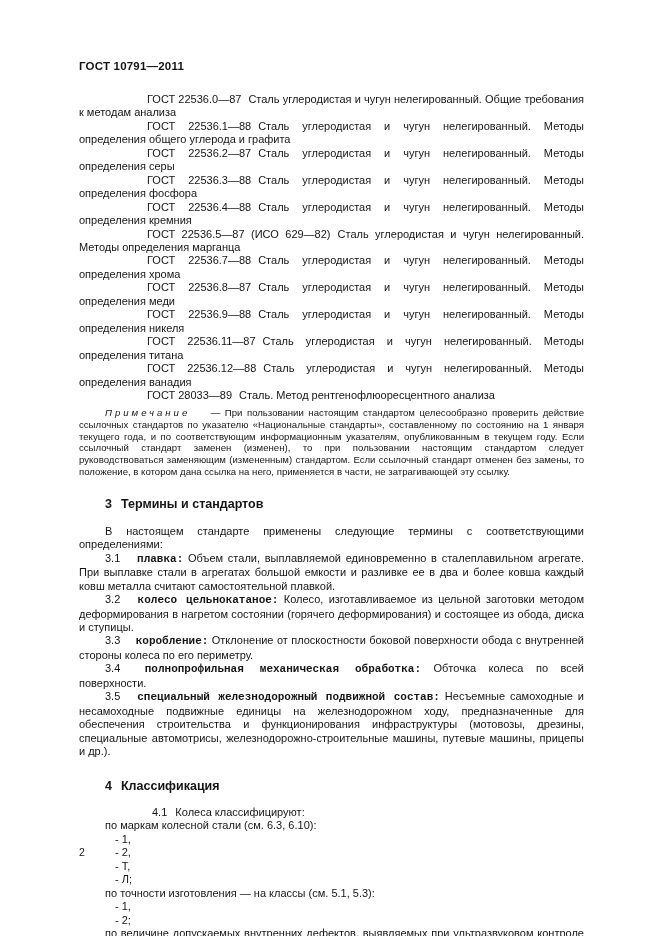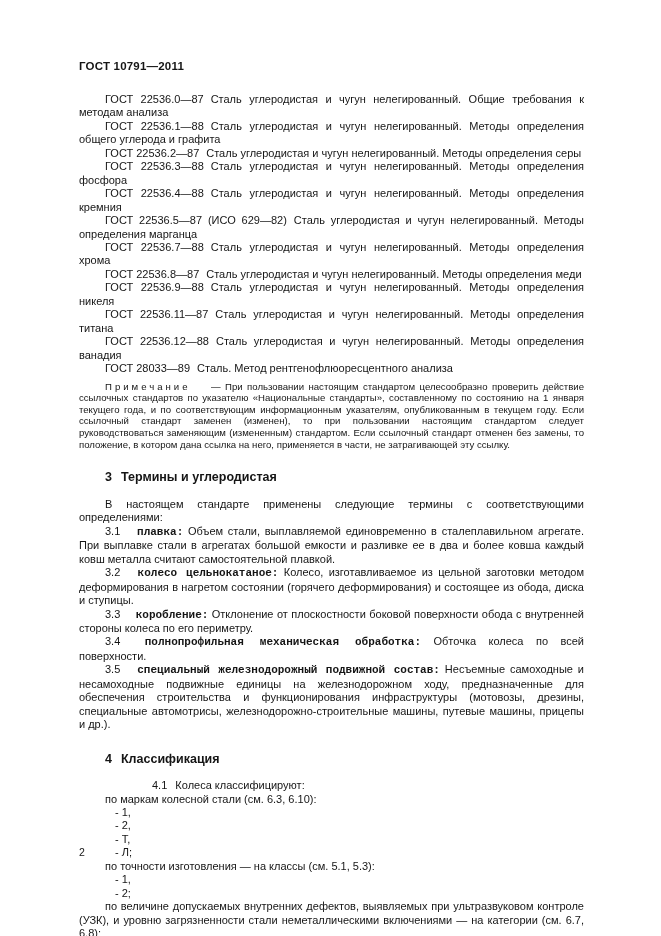--- a/index.html
+++ b/index.html
@@ -23,29 +23,29 @@
     font-weight: bold;
     letter-spacing: 0.2px;
     margin-bottom: 21px;
   }
   .body-text {
     font-size: 11px;
     line-height: 13.45px;
     text-align: justify;
   }
   p.para { text-indent: 26px; }
-  .ref-num { margin-right: 7px; white-space: nowrap; }
+  .ref-num { margin-right: 7px; white-space: nowrap; margin-left: 42px; }
   .note {
     font-size: 9.6px;
     line-height: 11.65px;
     text-align: justify;
     text-indent: 26px;
     margin-top: 5px;
   }
-  .note-label { letter-spacing: 3px; margin-right: 16px; }
+  .note-label { letter-spacing: 3px; margin-right: 16px; font-style: italic; }
   h2.section-heading {
     font-size: 12.5px;
     font-weight: bold;
     margin-top: 21px;
     margin-bottom: 13px;
     text-align: left;
     text-indent: 26px;
   }
   h2.section-heading .h-num { margin-right: 9px; }
   .term-num { margin-right: 12px; }
@@ -83,21 +83,21 @@
       <p class="para"><span class="ref-num">ГОСТ 22536.9—88</span><span>Сталь углеродистая и чугун нелегированный. Методы определения никеля</span></p>
       <p class="para"><span class="ref-num">ГОСТ 22536.11—87</span><span>Сталь углеродистая и чугун нелегированный. Методы определения титана</span></p>
       <p class="para"><span class="ref-num">ГОСТ 22536.12—88</span><span>Сталь углеродистая и чугун нелегированный. Методы определения ванадия</span></p>
       <p class="para"><span class="ref-num">ГОСТ 28033—89</span><span>Сталь. Метод рентгенофлюоресцентного анализа</span></p>
     </section>
 
     <div class="note">
       <span class="note-label">Примечание</span> <span>— При пользовании настоящим стандартом целесообразно проверить действие ссылочных стандартов по указателю «Национальные стандарты», составленному по состоянию на 1 января текущего года, и по соответствующим информационным указателям, опубликованным в текущем году. Если ссылочный стандарт заменен (изменен), то при пользовании настоящим стандартом следует руководствоваться заменяющим (измененным) стандартом. Если ссылочный стандарт отменен без замены, то положение, в котором дана ссылка на него, применяется в части, не затрагивающей эту ссылку.</span>
     </div>
 
-    <h2 class="section-heading"><span class="h-num">3</span><span>Термины и углеродистая</span></h2>
+    <h2 class="section-heading"><span class="h-num">3</span><span>Термины и стандартов</span></h2>
 
     <section>
       <p class="para">В настоящем стандарте применены следующие термины с соответствующими определениями:</p>
       <p class="para"><span class="term-num">3.1</span> <span class="term-name">плавка:</span> <span>Объем стали, выплавляемой единовременно в сталеплавильном агрегате. При выплавке стали в агрегатах большой емкости и разливке ее в два и более ковша каждый ковш металла считают самостоятельной плавкой.</span></p>
       <p class="para"><span class="term-num">3.2</span> <span class="term-name">колесо цельнокатаное:</span> <span>Колесо, изготавливаемое из цельной заготовки методом деформирования в нагретом состоянии (горячего деформирования) и состоящее из обода, диска и ступицы.</span></p>
       <p class="para"><span class="term-num">3.3</span> <span class="term-name">коробление:</span> <span>Отклонение от плоскостности боковой поверхности обода с внутренней стороны колеса по его периметру.</span></p>
       <p class="para"><span class="term-num">3.4</span> <span class="term-name">полнопрофильная механическая обработка:</span> <span>Обточка колеса по всей поверхности.</span></p>
       <p class="para"><span class="term-num">3.5</span> <span class="term-name">специальный железнодорожный подвижной состав:</span> <span>Несъемные самоходные и несамоходные подвижные единицы на железнодорожном ходу, предназначенные для обеспечения строительства и функционирования инфраструктуры (мотовозы, дрезины, специальные автомотрисы, железнодорожно-строительные машины, путевые машины, прицепы и др.).</span></p>
     </section>
 

